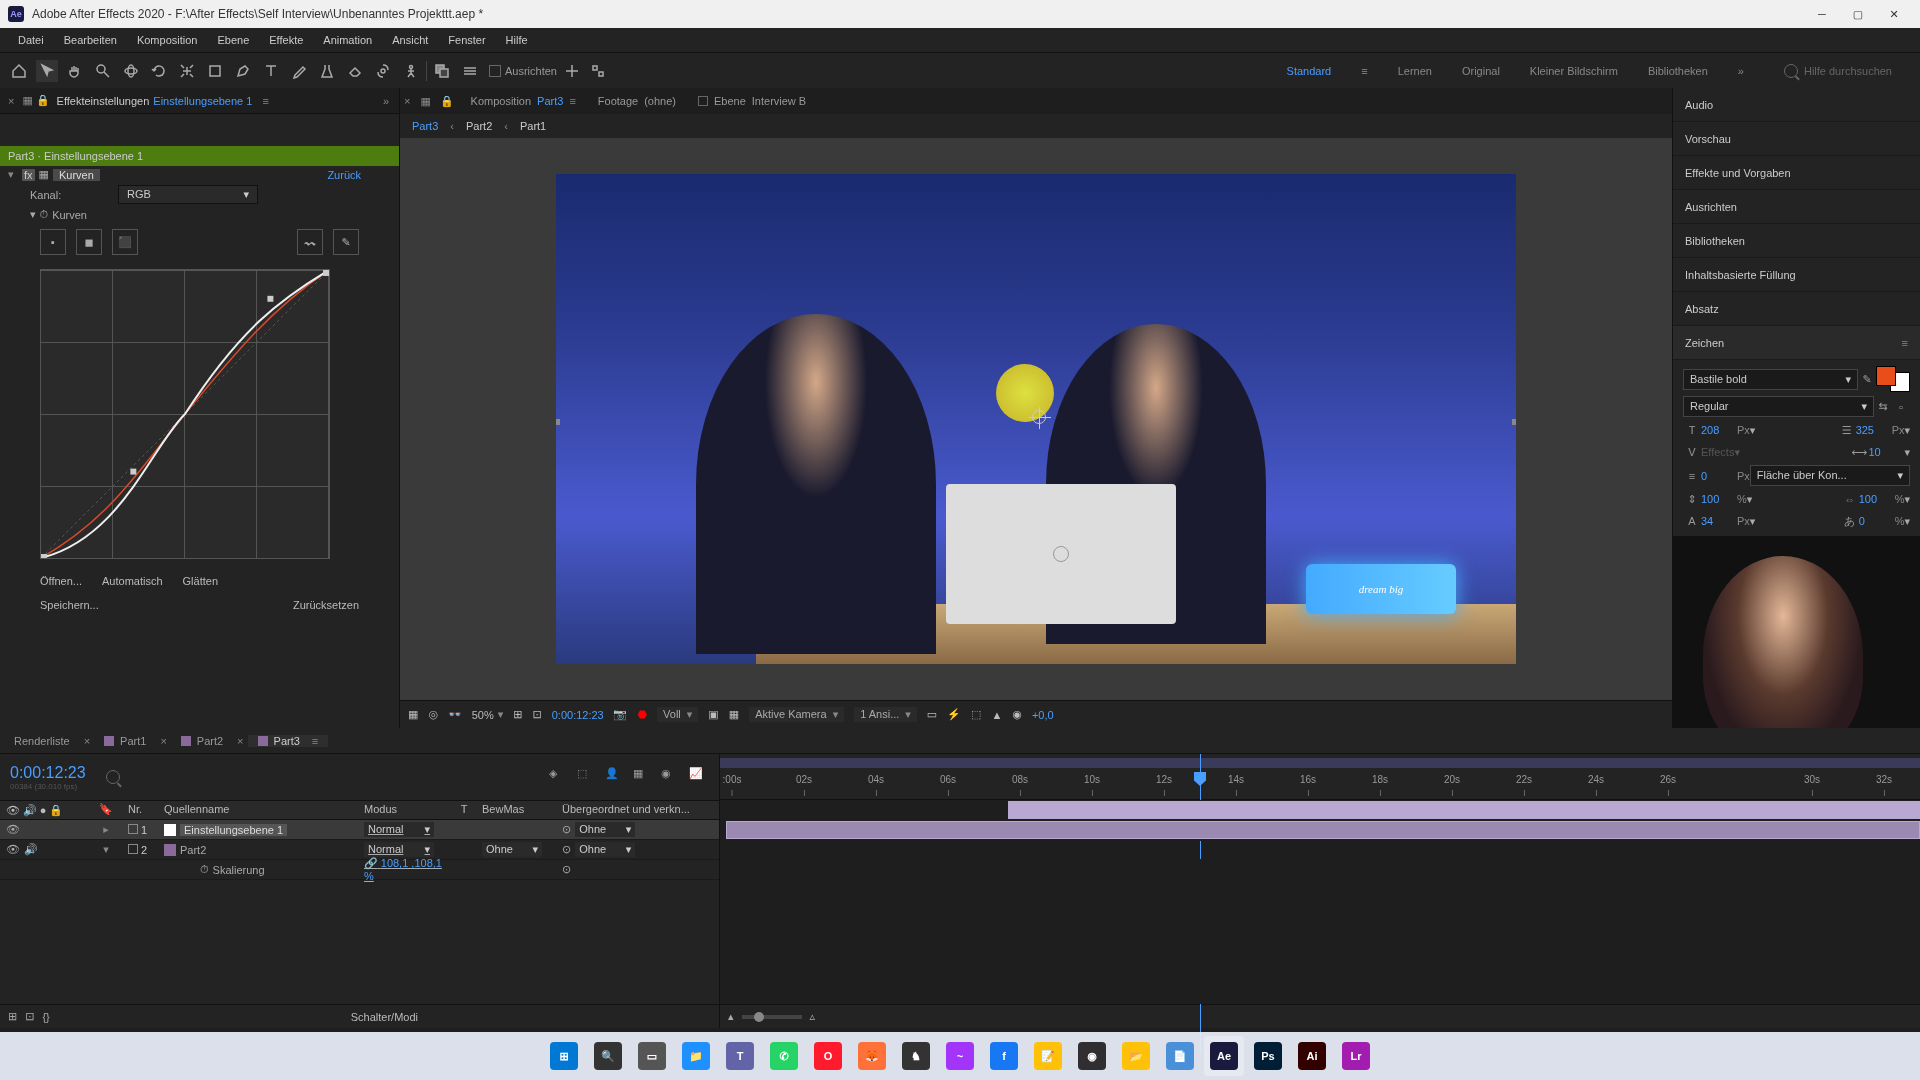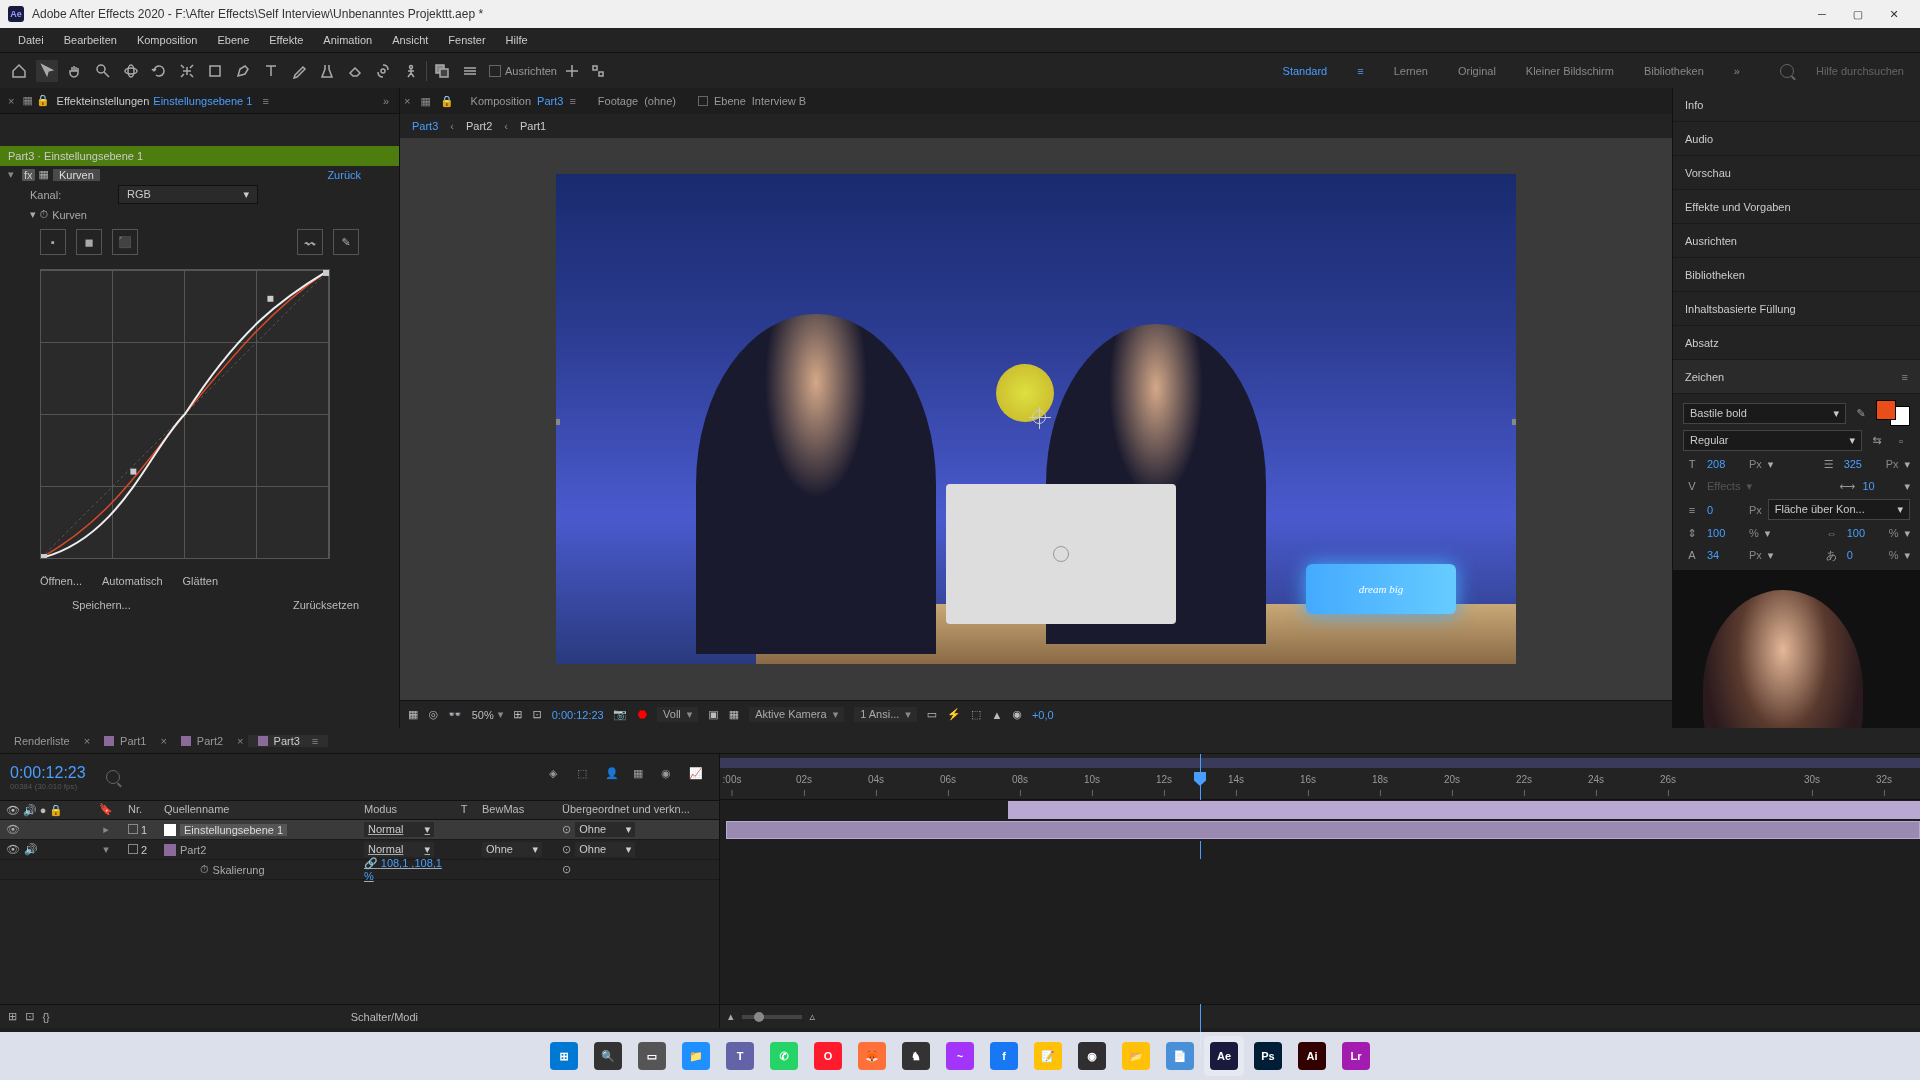--- a/index.html
+++ b/index.html
@@ -22,21 +22,21 @@
 .toolbar .tool-btn { width: 22px; height: 22px; display: flex; align-items: center; justify-content: center; color: #aaa; cursor: pointer; }
 .toolbar .tool-btn.active { background: #333; }
 .toolbar .tool-btn svg { width: 16px; height: 16px; }
 .toolbar .sep { width: 1px; height: 20px; background: #444; margin: 0 4px; }
 .toolbar .align-check { display: flex; align-items: center; gap: 4px; color: #999; margin-left: 8px; }
 .toolbar .checkbox { width: 12px; height: 12px; border: 1px solid #666; }
 .toolbar .workspace-tabs { margin-left: auto; display: flex; gap: 30px; align-items: center; padding-right: 20px; }
 .toolbar .workspace-tab { color: #888; cursor: pointer; }
 .toolbar .workspace-tab.active { color: #4a9eff; }
 .toolbar .ws-chevron { color: #888; margin-right: 20px; }
-.toolbar .search-box { display: flex; align-items: center; gap: 22px; color: #666; margin-right: 8px;}
+.toolbar .search-box { display: flex; align-items: center; gap: 6px; color: #666; margin-right: 20px;}
 .toolbar .search-icon { width: 14px; height: 14px; border: 1.5px solid #666; border-radius: 50%; position: relative; }
 .toolbar .search-icon::after { content:''; position:absolute; width:5px; height:1.5px; background:#666; bottom:-2px; right:-3px; transform:rotate(45deg); }
 
 
 .main { display: flex; height: 640px; }
 
 
 .left-panel { width: 400px; background: #232323; border-right: 1px solid #111; display: flex; flex-direction: column; }
 .panel-tabs { height: 26px; background: #1e1e1e; display: flex; align-items: center; padding: 0 4px; border-bottom: 1px solid #111; }
 .panel-tabs .tab-ctl { color: #888; padding: 0 4px; cursor: pointer; }
@@ -61,21 +61,21 @@
 .curve-toolbar .ct-right { margin-left: auto; display: flex; gap: 10px; }
 
 .curve-area { margin: 8px 40px; }
 .curve-box { width: 290px; height: 290px; border: 1px solid #555; position: relative; background: #2a2a2a; }
 .curve-box::before { content:''; position:absolute; inset:0; background-image: repeating-linear-gradient(0deg, transparent, transparent 71px, #555 71px, #555 72px), repeating-linear-gradient(90deg, transparent, transparent 71px, #555 71px, #555 72px); }
 .curve-box svg { position: absolute; inset: 0; width: 100%; height: 100%; }
 
 .curve-buttons { display: flex; gap: 20px; padding: 8px 40px; }
 .curve-buttons div { color: #bbb; cursor: pointer; }
 .curve-buttons2 { display: flex; justify-content: space-between; padding: 4px 40px 8px; }
-.curve-buttons2 div { color: #bbb; cursor: pointer; margin-left: 32px; }
+.curve-buttons2 div { color: #bbb; cursor: pointer; }
 
 
 .center-panel { flex: 1; background: #232323; display: flex; flex-direction: column; }
 .comp-tabs { height: 26px; background: #1e1e1e; display: flex; align-items: center; padding: 0 4px; gap: 10px; }
 .comp-tabs .ctab { display: flex; align-items: center; gap: 6px; color: #999; padding: 0 6px; }
 .comp-tabs .ctab .val { color: #4a9eff; }
 .comp-crumbs { height: 24px; background: #232323; display: flex; align-items: center; padding: 0 12px; gap: 12px; }
 .comp-crumbs .crumb { color: #ccc; cursor: pointer; }
 .comp-crumbs .crumb.active { color: #4a9eff; }
 .comp-crumbs .cchev { color: #888; }
@@ -102,21 +102,21 @@
 .viewer-footer .vf-sel { background: #2a2a2a; padding: 1px 6px; display: flex; gap: 6px; }
 .viewer-footer .vf-chev { color: #888; }
 
 
 .right-panel { width: 248px; background: #232323; border-left: 1px solid #111; display: flex; flex-direction: column; }
 .rp-item { height: 34px; padding: 0 12px; display: flex; align-items: center; color: #ccc; border-bottom: 1px solid #1a1a1a; cursor: pointer; }
 .rp-item.head { background: #2a2a2a; justify-content: space-between; }
 .rp-menu { color: #888; }
 
 .char-body { padding: 6px 10px; display: flex; flex-direction: column; gap: 4px; font-size: 10px; }
-.char-row { display: flex; align-items: center; gap: 6px; }
+.char-row { display: flex; align-items: center; }
 .char-sel { flex: 1; background: #1a1a1a; padding: 3px 6px; display: flex; justify-content: space-between; color: #ccc; border: 1px solid #444; }
 .char-icon { width: 18px; height: 18px; display: flex; align-items:center; justify-content:center; color:#999; }
 .swatch-group { display: flex; gap: 0; }
 .swatch { width: 20px; height: 20px; }
 .swatch.fg { background: #e84d1a; border: 1px solid #000; z-index: 1;}
 .swatch.bg { background: #fff; border: 1px solid #000; margin-left:-6px; margin-top:6px; }
 .char-num { color: #4a9eff; min-width: 36px; }
 .char-unit { color: #888; }
 .char-dark { color: #555; }
 .char-fill-combo { flex:1; background:#1a1a1a; padding:3px 6px; display:flex; justify-content:space-between; color:#ccc; border:1px solid #444; }
@@ -482,21 +482,20 @@
       <div class="vf-item">▭</div>
       <div class="vf-item">⚡</div>
       <div class="vf-item">⬚</div>
       <div class="vf-item">▲</div>
       <div class="vf-item">◉</div>
       <div class="vf-item blue">+0,0</div>
     </div>
   </div>
 
   <div class="right-panel">
-    <div class="rp-item">Info</div>
     <div class="rp-item">Audio</div>
     <div class="rp-item">Vorschau</div>
     <div class="rp-item">Effekte und Vorgaben</div>
     <div class="rp-item">Ausrichten</div>
     <div class="rp-item">Bibliotheken</div>
     <div class="rp-item">Inhaltsbasierte Füllung</div>
     <div class="rp-item">Absatz</div>
     <div class="rp-item head">
       <span>Zeichen</span>
       <span class="rp-menu">≡</span>

